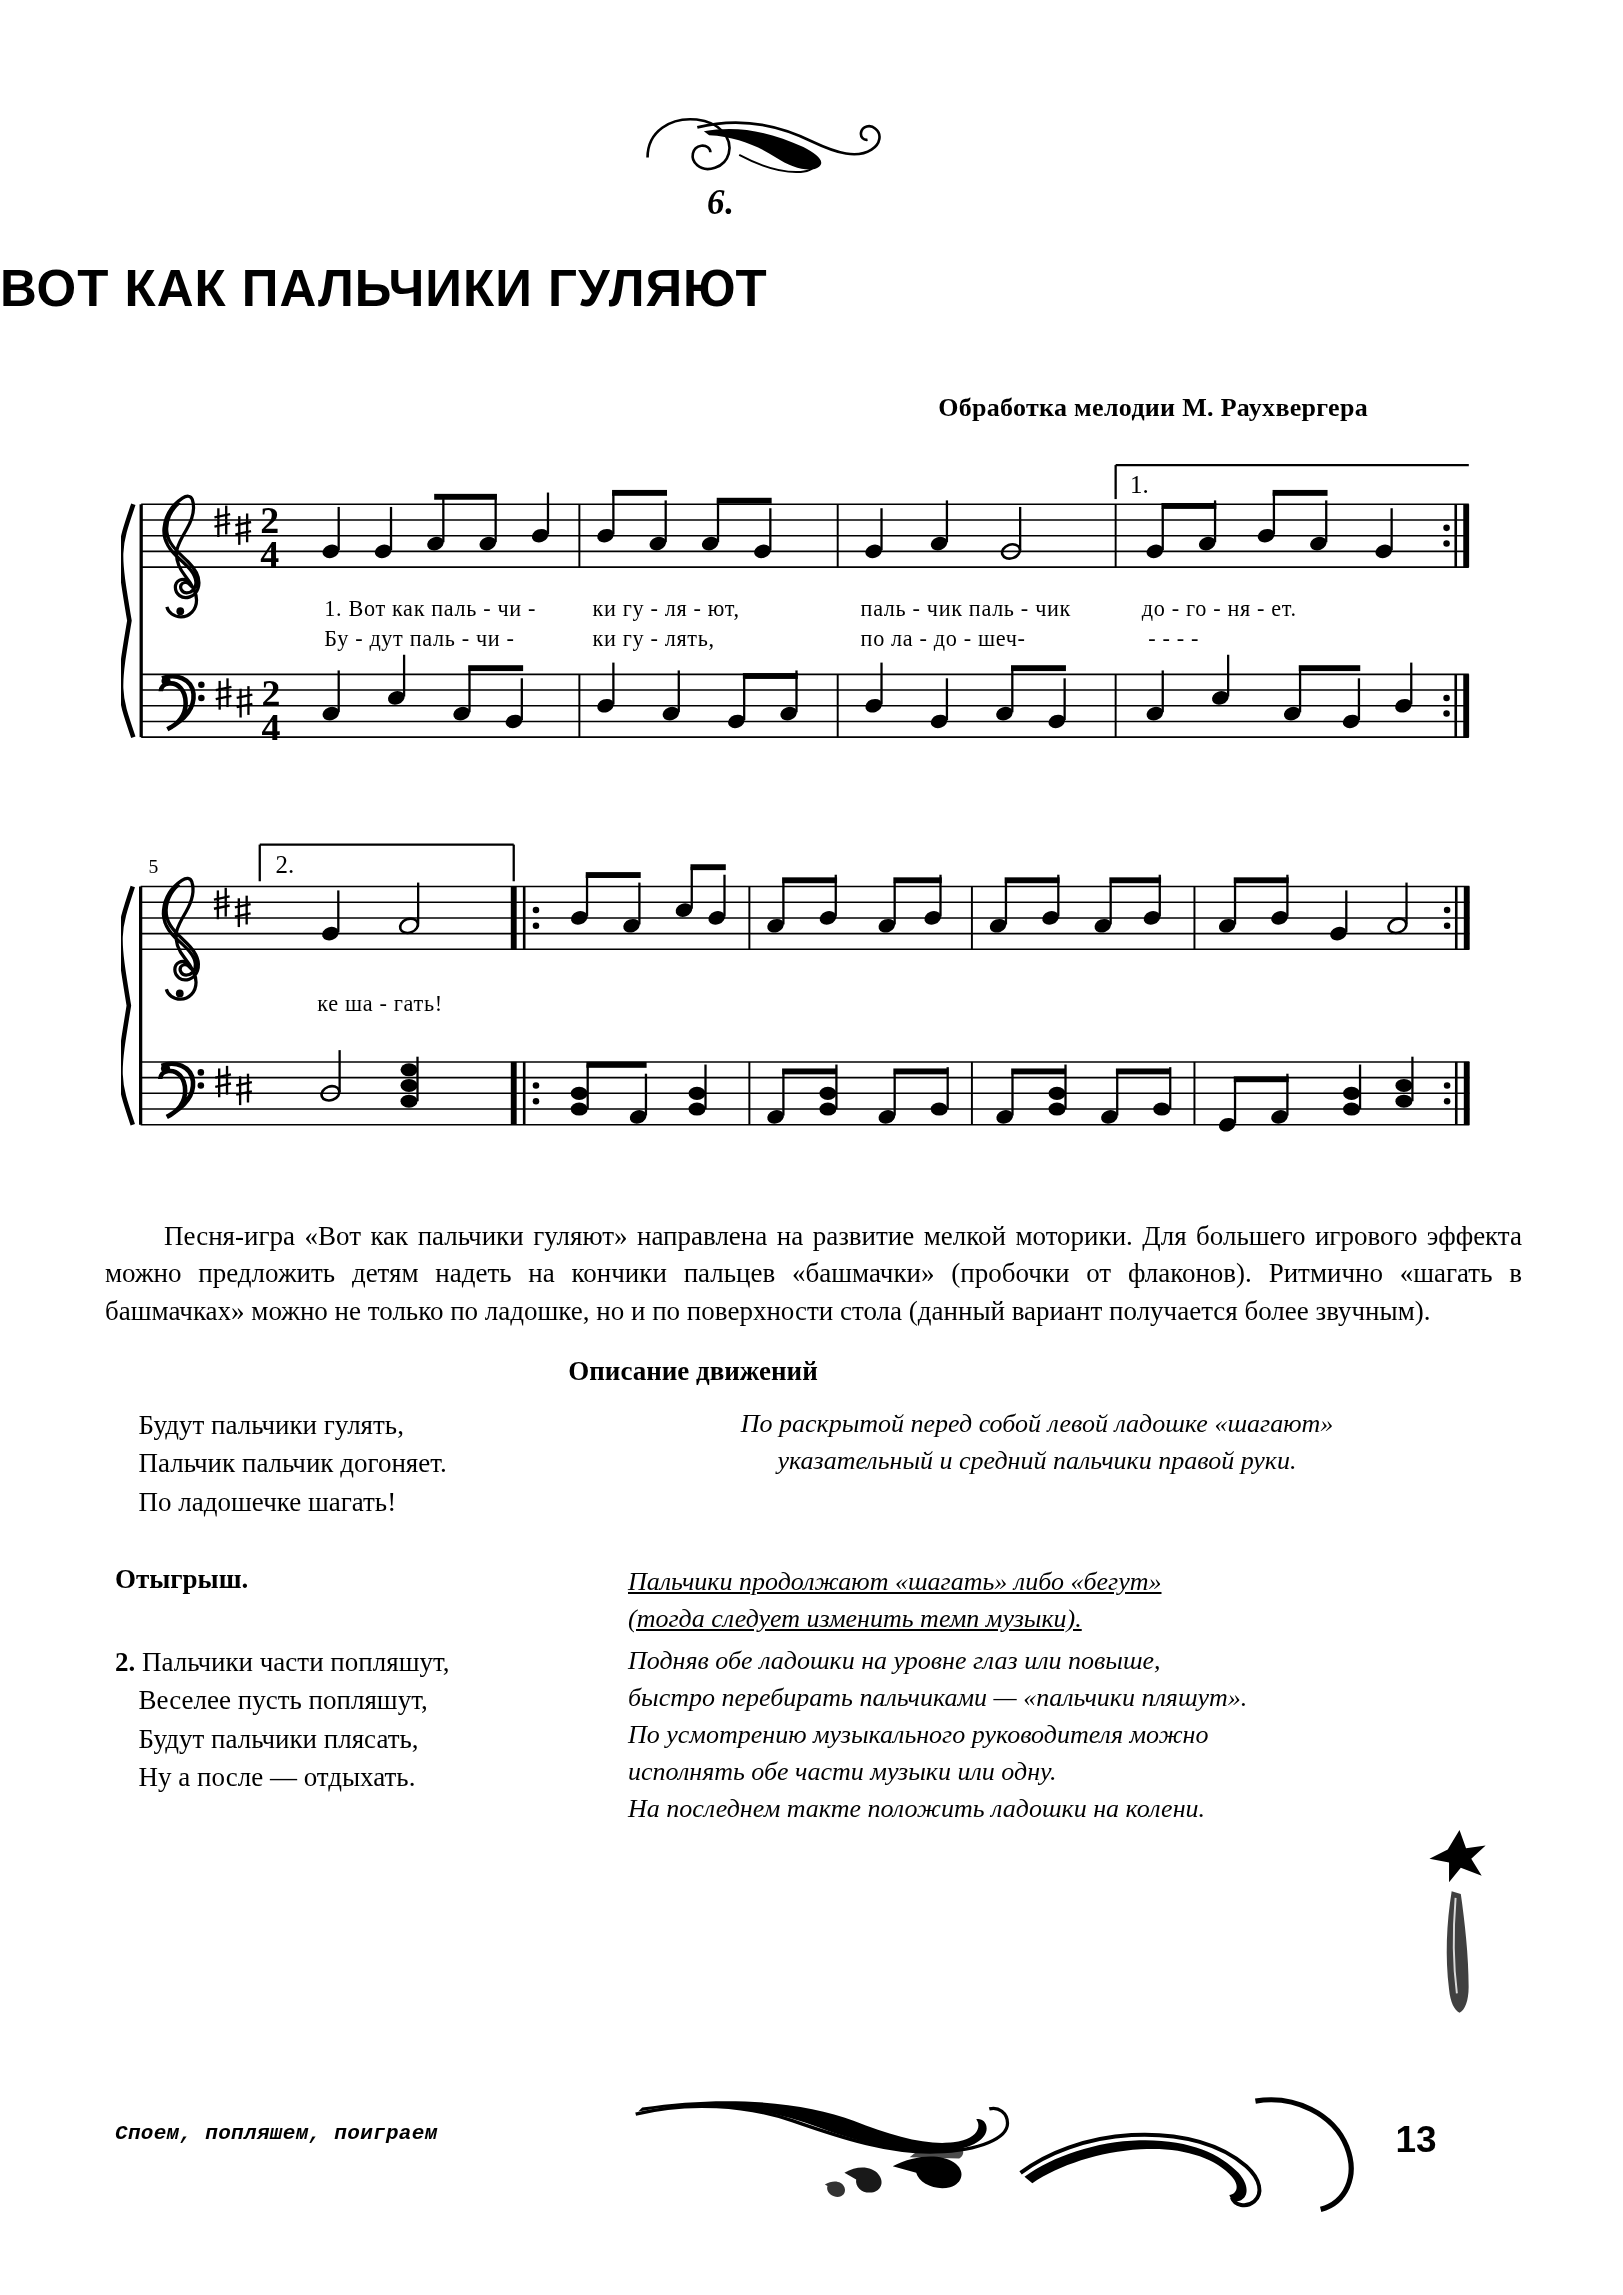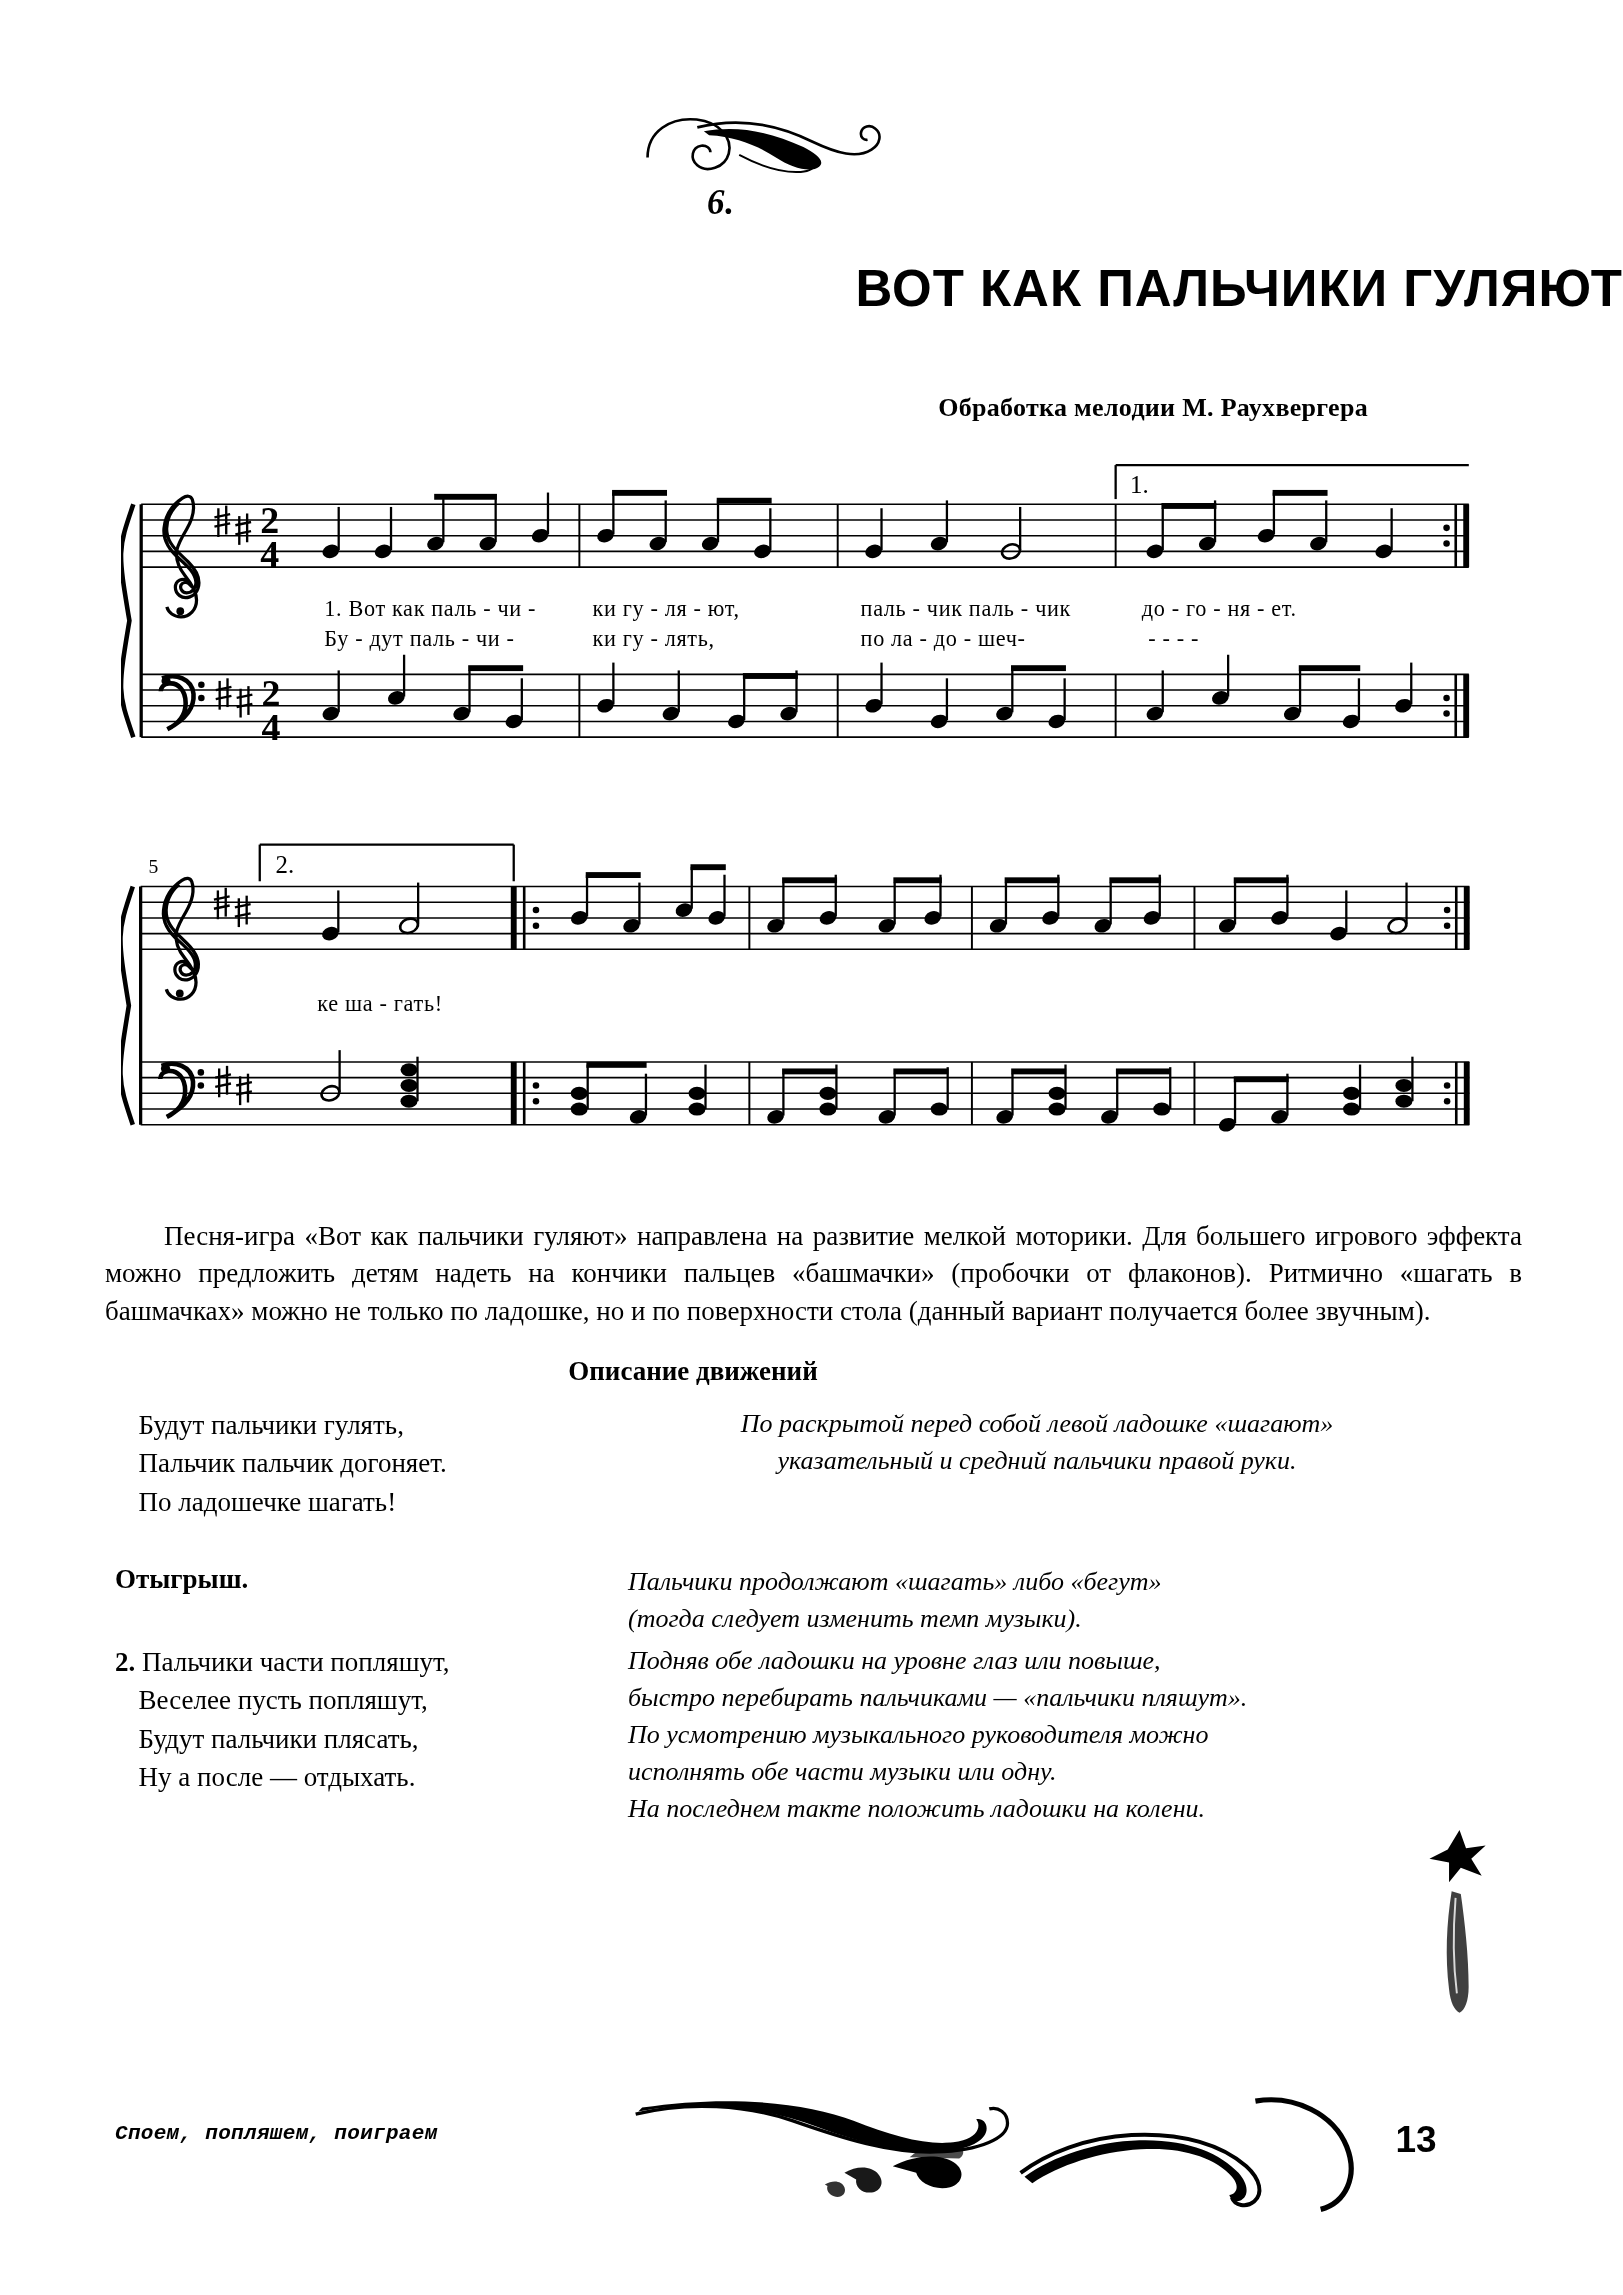--- a/index.html
+++ b/index.html
@@ -40,21 +40,21 @@
     font-style: italic;
     font-weight: bold;
     font-size: 35px;
     letter-spacing: 0.7px;
   }
   .song-title {
     position: absolute;
     left: 0;
     top: 259px;
     width: 1623px;
-    text-align: right;
+    text-align: left;
     font-family: "Liberation Sans", sans-serif;
     font-weight: bold;
     font-size: 51px;
     letter-spacing: 1px;
   }
   .song-subtitle {
     position: absolute;
     left: 0;
     top: 342px;
     width: 1623px;
@@ -592,21 +592,21 @@
     <span class="verse-indent">Пальчик пальчик догоняет.</span>
     <span class="verse-indent">По ладошечке шагать!</span>
   </div>
 
   <div class="col-right" style="top:1406px;text-align:center;">
     <span style="display:block">По раскрытой перед собой левой ладошке «шагают»</span>
     <span style="display:block">указательный и средний пальчики правой руки.</span>
   </div>
 
   <div class="otygrysh" style="top:1564px;">Отыгрыш.</div>
-  <div class="col-right" style="top:1564px;">
+  <div class="col-right" style="top:1564px;text-decoration:underline;">
     <span style="display:block">Пальчики продолжают «шагать» либо «бегут»</span>
     <span style="display:block">(тогда следует изменить темп музыки).</span>
   </div>
 
   <div class="col-left" style="top:1643px;">
     <span class="verse-first"><span class="verse-num">2.</span>
       <span>Пальчики части попляшут,</span></span>
     <span class="verse-indent">Веселее пусть попляшут,</span>
     <span class="verse-indent">Будут пальчики плясать,</span>
     <span class="verse-indent">Ну а после — отдыхать.</span>

